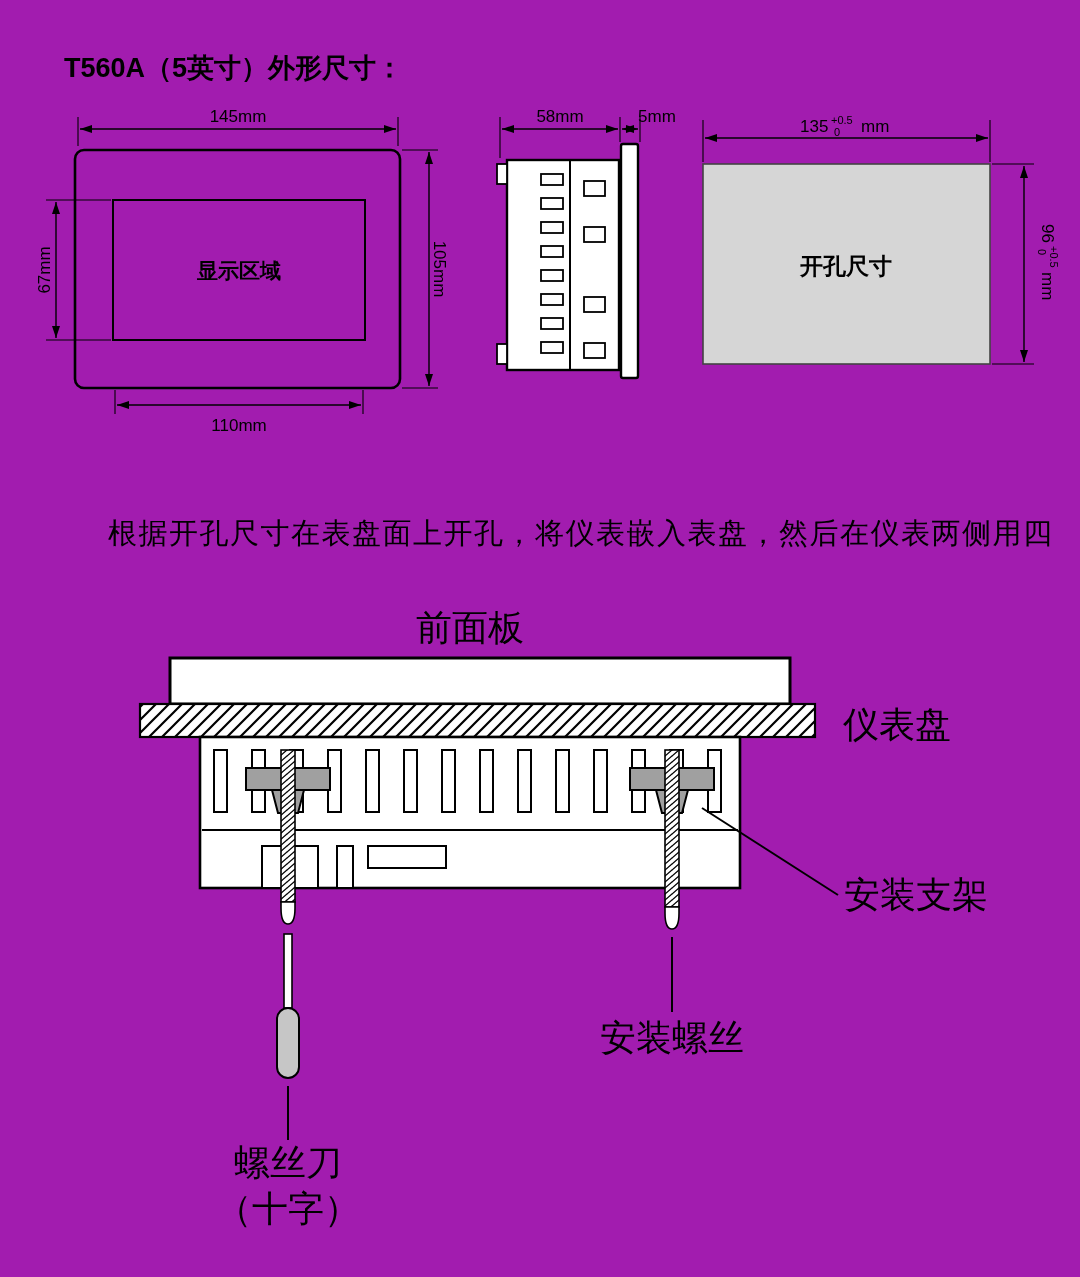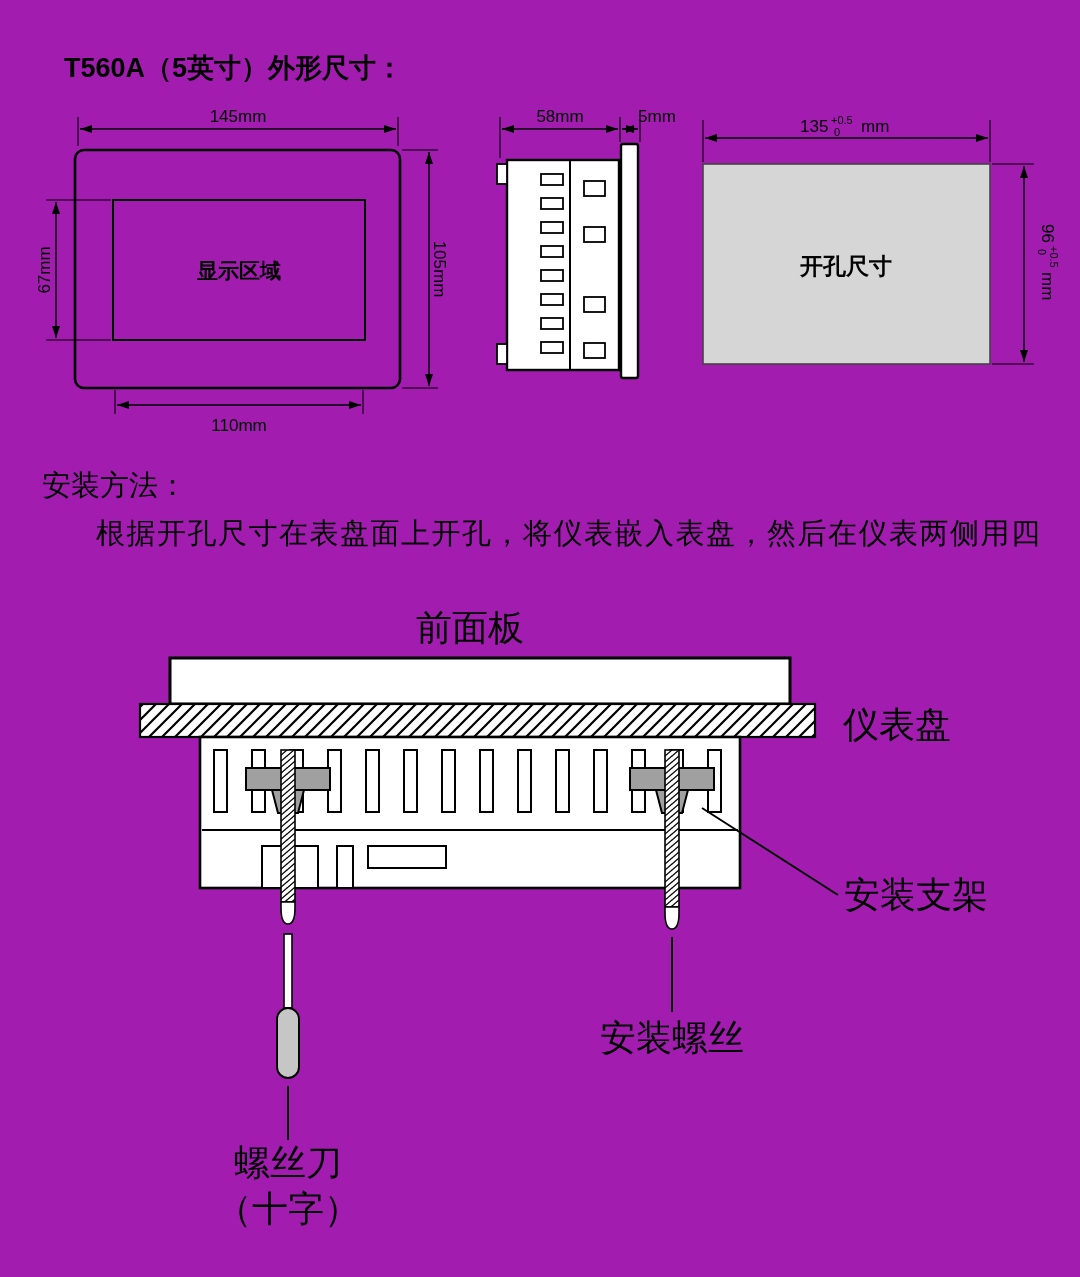--- a/index.html
+++ b/index.html
@@ -4,21 +4,21 @@
 <style>
   html,body{margin:0;padding:0;background:#fff;}
   .page{position:relative;width:1080px;height:1277px;background:#a21caf;color:#000;
         font-family:"Liberation Serif",serif;overflow:hidden;}
   .title{position:absolute;left:64px;top:50px;font-family:"Liberation Sans",sans-serif;
          font-weight:bold;font-size:27px;}
   .svg1{position:absolute;left:0;top:98px;}
   .svg2{position:absolute;left:0;top:600px;}
   .install-heading{position:absolute;left:42px;top:466px;font-size:29px;}
   .para{position:absolute;font-size:29px;letter-spacing:1.5px;white-space:nowrap;}
-  .line1{left:96px;top:514px;}
+  .line1{left:108px;top:514px;}
   .line2{left:42px;top:559px;}
   svg text{fill:#000;stroke:none;}
   .dimlbl{font-family:"Liberation Sans",sans-serif;font-size:17px;text-anchor:middle;}
   .dimstart{font-family:"Liberation Sans",sans-serif;font-size:17px;text-anchor:start;}
   .dimsml{font-family:"Liberation Sans",sans-serif;font-size:11px;text-anchor:start;}
   .cnbold{font-size:21px;font-weight:bold;text-anchor:middle;}
   .cnbold2{font-size:23px;font-weight:bold;text-anchor:middle;}
   .cnlabel{font-size:36px;text-anchor:middle;}
   .cnstart{font-size:36px;text-anchor:start;}
   .ext{stroke:#000;stroke-width:1.1;}
@@ -126,21 +126,20 @@
         <g transform="translate(1042,166) rotate(90)">
           <text class="dimstart" x="-40" y="0">96</text>
           <text class="dimsml" x="-18" y="-8">+0.5</text>
           <text class="dimsml" x="-15" y="4">0</text>
           <text class="dimstart" x="8" y="0">mm</text>
         </g>
       </g>
     </g>
   </svg>
 
-  <div class="install-heading">安装方法：</div>
   <div class="para line1">根据开孔尺寸在表盘面上开孔，将仪表嵌入表盘，然后在仪表两侧用四</div>
 
   <svg class="svg2" width="1080" height="670" viewBox="0 0 1080 670">
     <defs>
       <pattern id="hatch" width="13" height="13" patternUnits="userSpaceOnUse">
         <rect width="13" height="13" fill="#fff"></rect>
         <path d="M0,13 L13,0 M-3,3 L3,-3 M10,16 L16,10" stroke="#000" stroke-width="2.2"></path>
       </pattern>
       <pattern id="thread" width="7" height="6" patternUnits="userSpaceOnUse">
         <rect width="7" height="6" fill="#fff"></rect>

